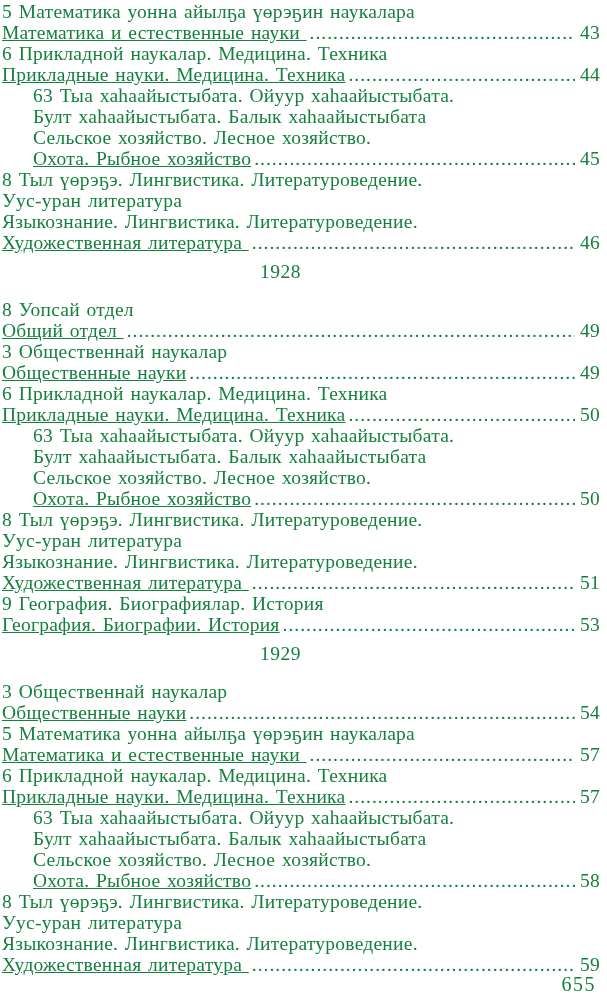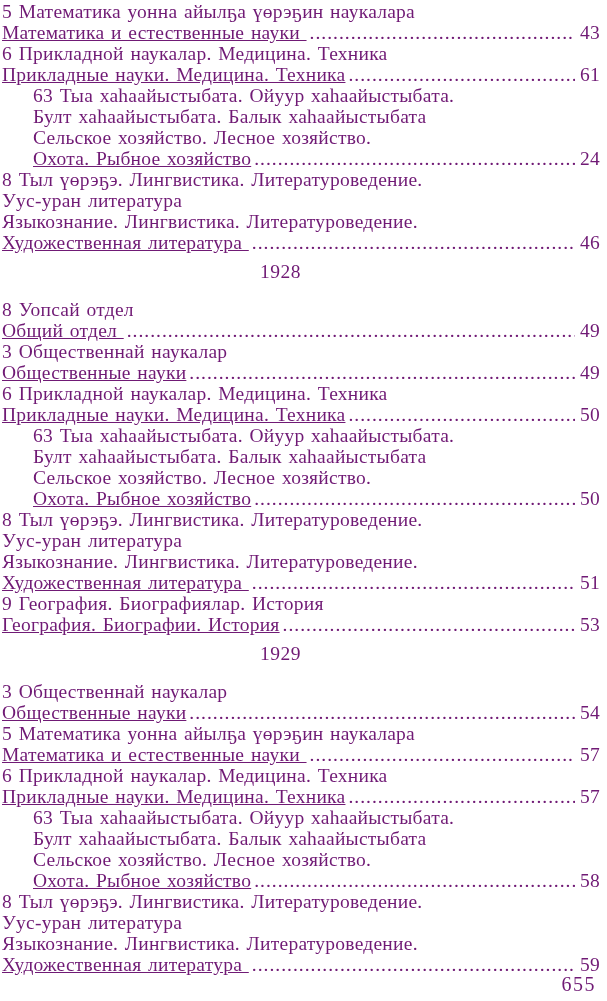--- a/index.html
+++ b/index.html
@@ -5,21 +5,21 @@
   html, body {
     margin: 0;
     padding: 0;
     background: #ffffff;
   }
   .page {
     position: relative;
     width: 607px;
     height: 1001px;
     background: #ffffff;
-    color: #701a75;
+    color: #15803d;
     font-family: "Liberation Serif", "DejaVu Serif", serif;
     font-size: 19.5px;
     line-height: 21px;
     letter-spacing: 0.25px;
     word-spacing: 1.5px;
     overflow: hidden;
   }
   .toc {
     position: absolute;
     top: 1px;
@@ -88,28 +88,28 @@
           <span class="txt">Математика и естественные науки </span>
           <span class="dots">................................................................................................................................................................</span>
           <span class="pagenum">43</span>
         </div>
       </div>
       <div class="entry">
         <div class="line">6 Прикладной наукалар. Медицина. Техника</div>
         <div class="row">
           <span class="txt">Прикладные науки. Медицина. Техника</span>
           <span class="dots">................................................................................................................................................................</span>
-          <span class="pagenum">61</span>
+          <span class="pagenum">44</span>
         </div>
       </div>
       <div class="entry indented-entry">
         <div class="line indent">63 Тыа хаһаайыстыбата. Ойуур хаһаайыстыбата.</div>
         <div class="line indent">Булт хаһаайыстыбата. Балык хаһаайыстыбата</div>
         <div class="line indent">Сельское хозяйство. Лесное хозяйство.</div>
-        <div class="row indent line"><span class="txt">Охота. Рыбное хозяйство</span><span class="dots">................................................................................................................................................................</span><span class="pagenum">24</span></div>
+        <div class="row indent line"><span class="txt">Охота. Рыбное хозяйство</span><span class="dots">................................................................................................................................................................</span><span class="pagenum">45</span></div>
       </div>
       <div class="entry">
         <div class="line">8 Тыл үөрэҕэ. Лингвистика. Литературоведение.</div>
         <div class="line">Уус-уран литература</div>
         <div class="line">Языкознание. Лингвистика. Литературоведение.</div>
         <div class="row">
           <span class="txt">Художественная литература </span>
           <span class="dots">................................................................................................................................................................</span>
           <span class="pagenum">46</span>
         </div>

